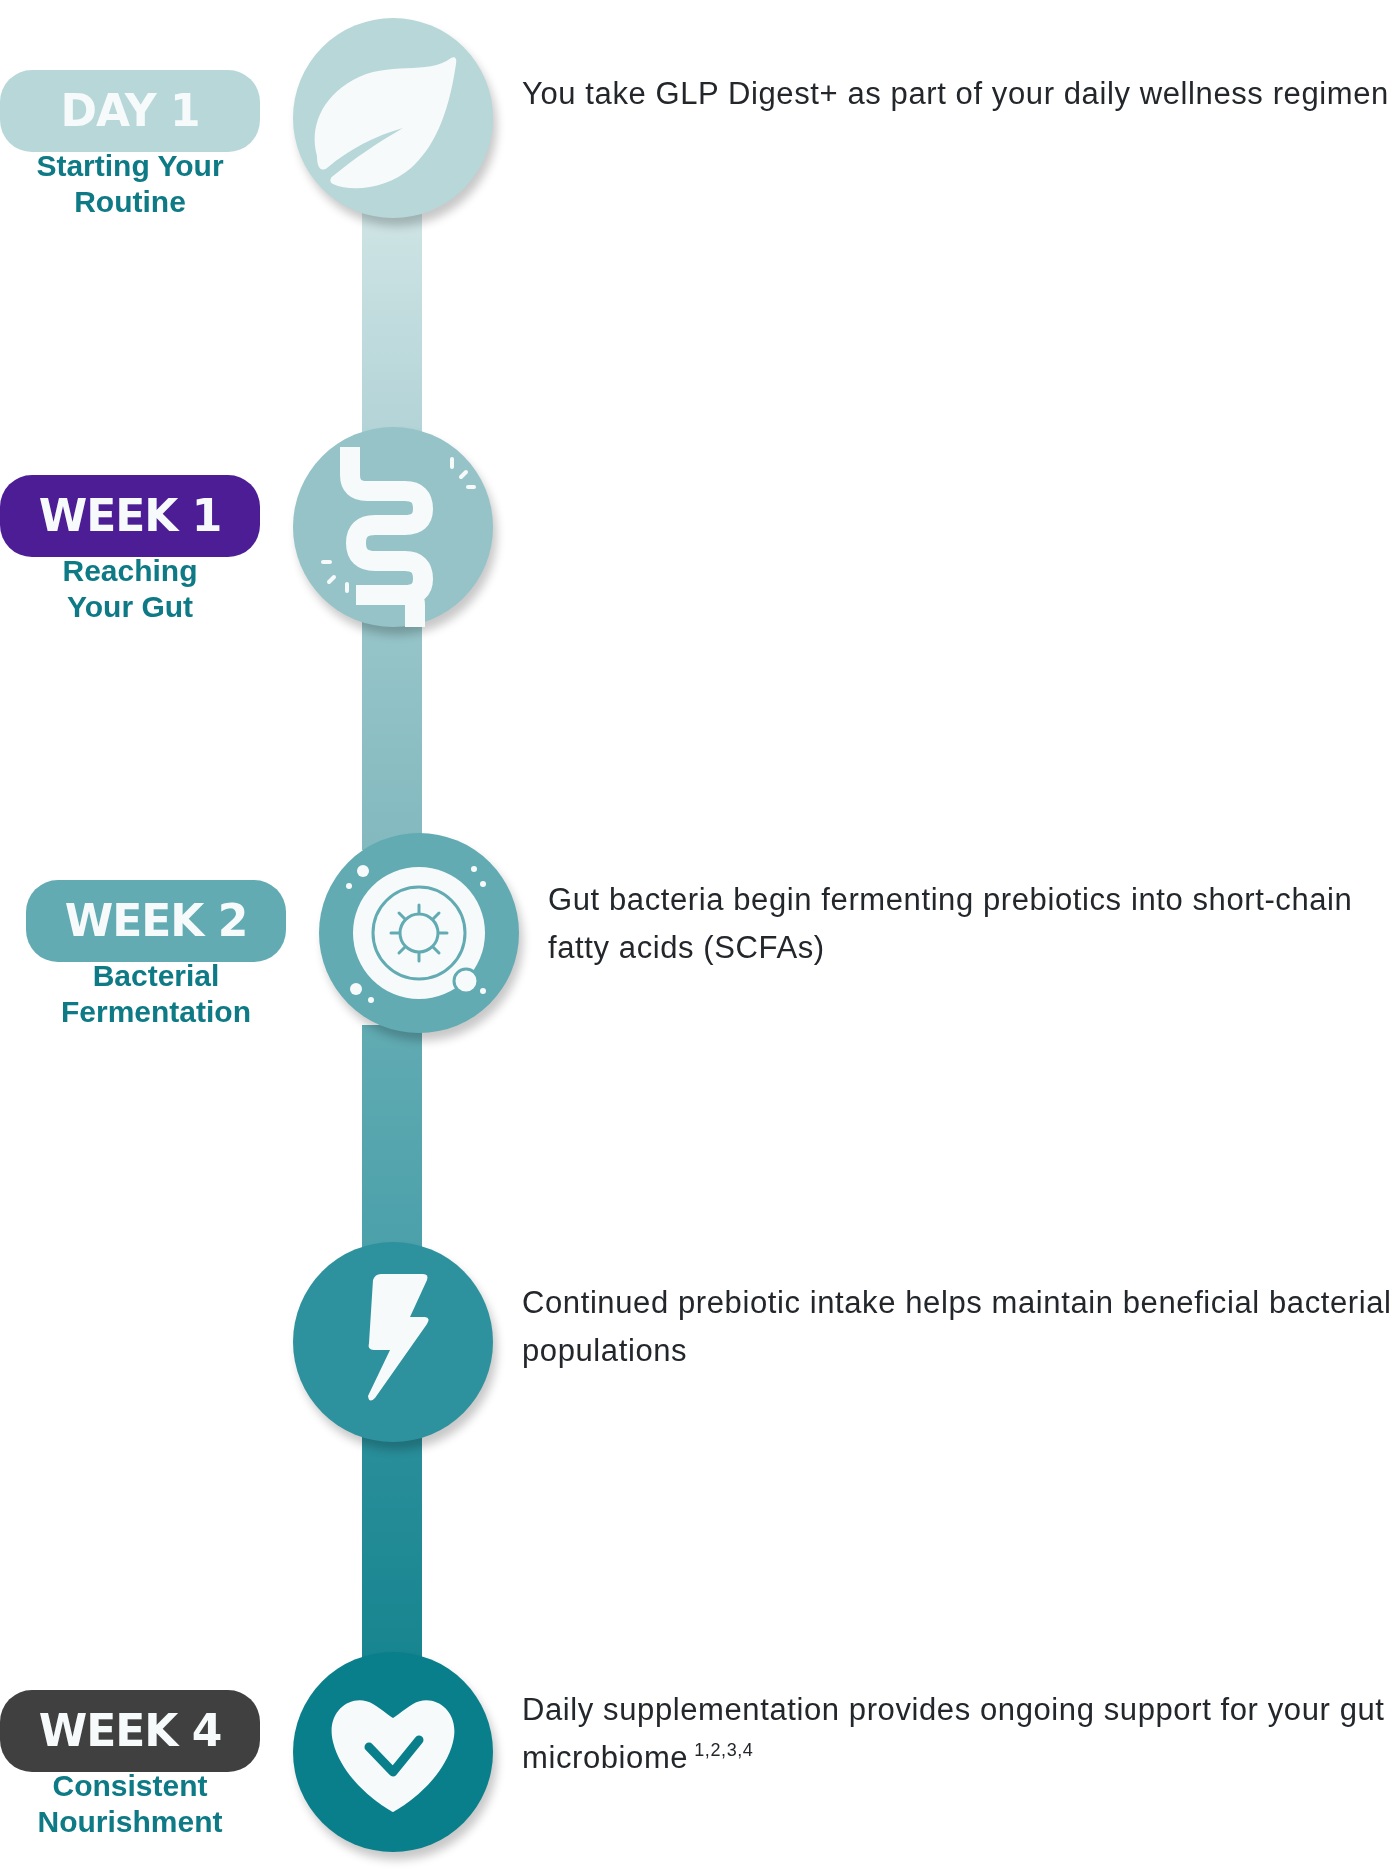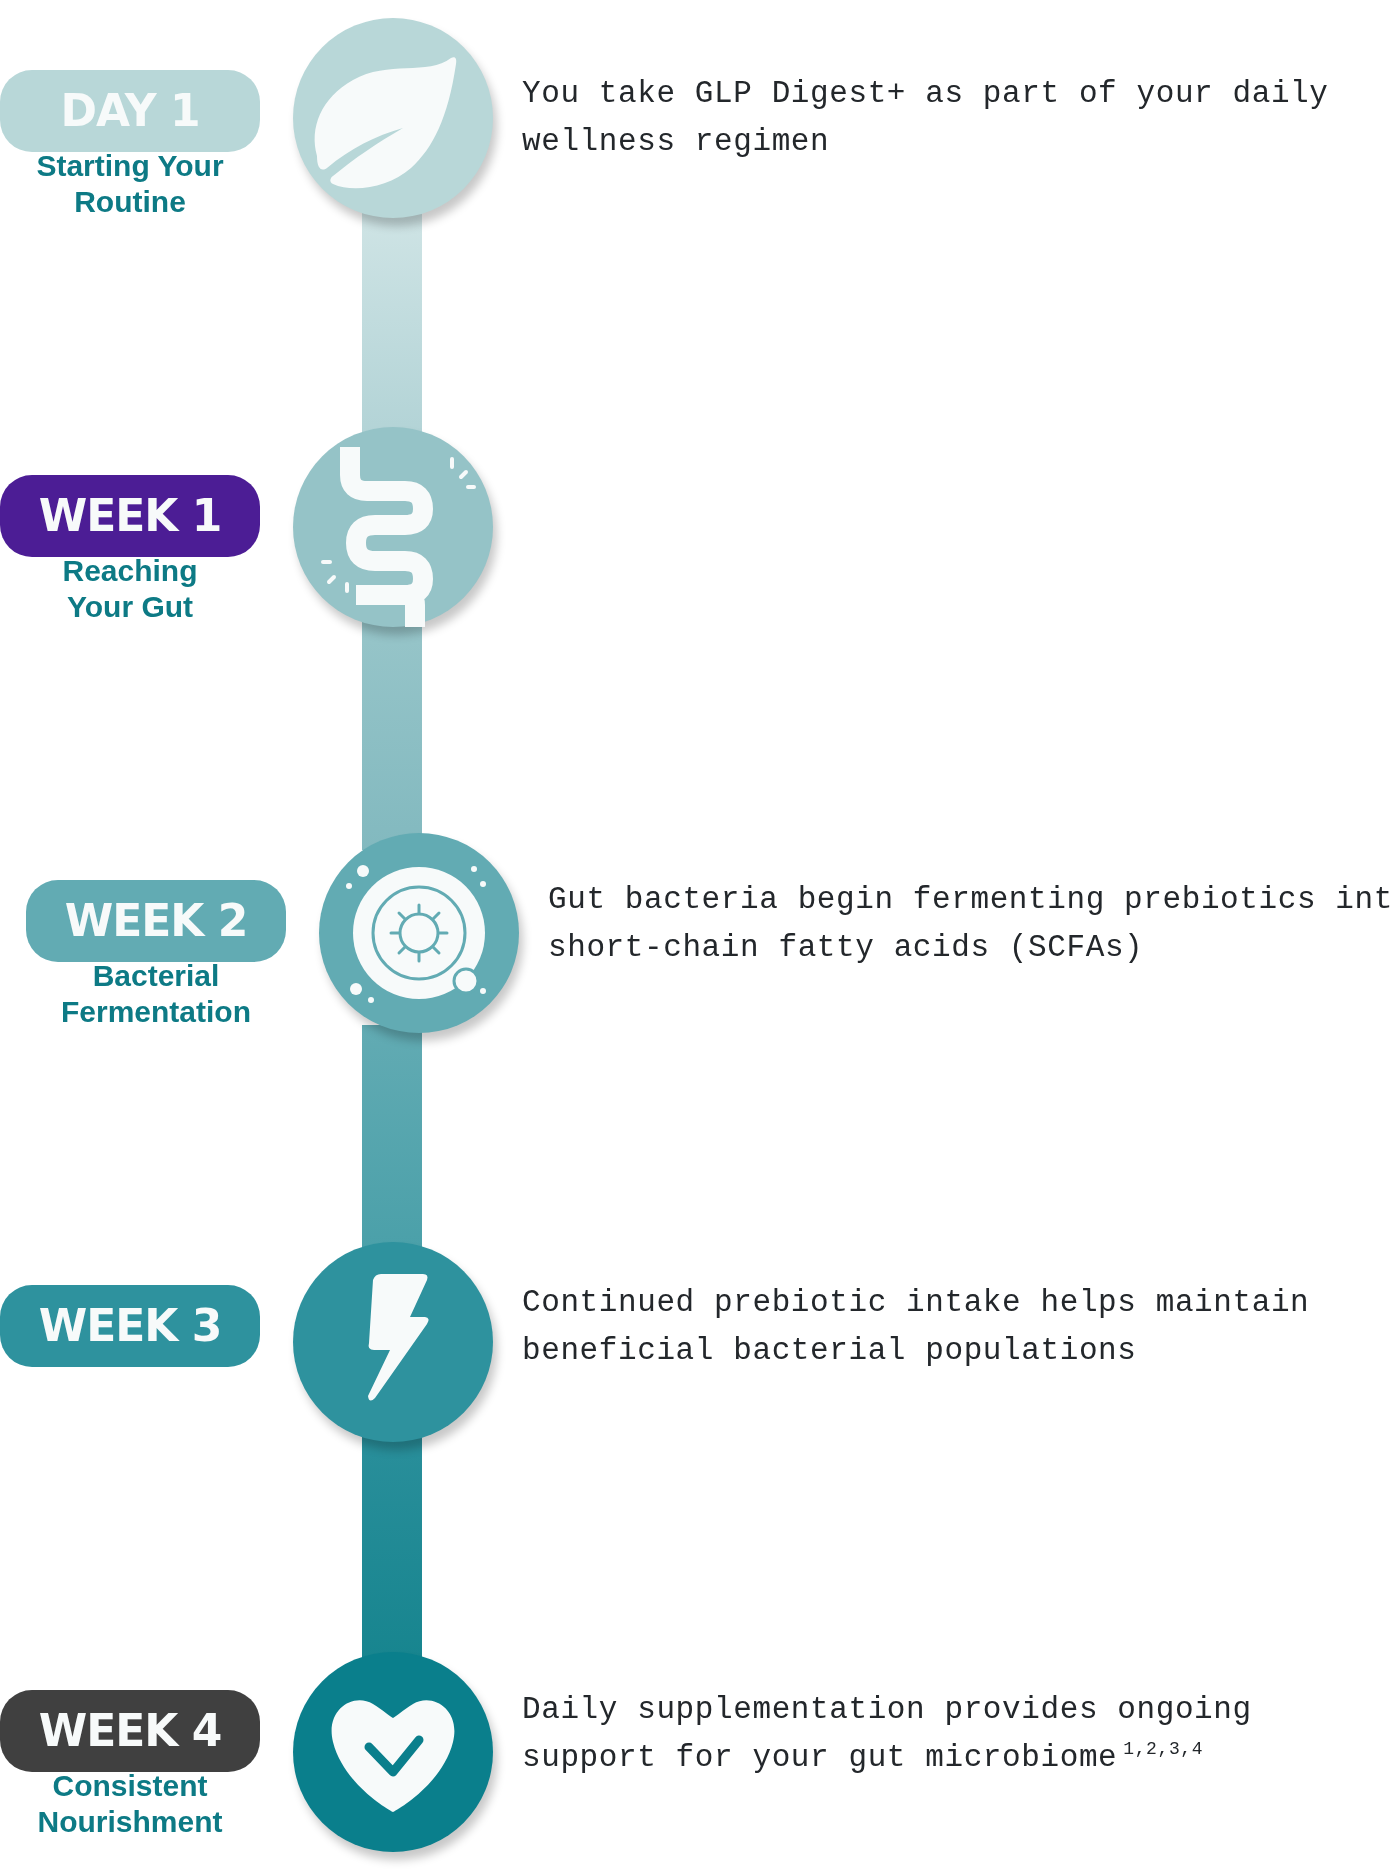--- a/index.html
+++ b/index.html
@@ -17,21 +17,21 @@
     color: #0d7a85; font-family: "Liberation Sans", sans-serif; font-weight: bold; font-size: 30px; line-height: 36px;
   }
   .node {
     position: absolute; left: 293px; width: 200px; height: 200px; border-radius: 50%;
     box-shadow: 4px 8px 10px rgba(0,0,0,0.22);
     display: flex; align-items: center; justify-content: center;
   }
   .node svg { width: 200px; height: 200px; }
   .desc {
     position: absolute; left: 522px; width: 870px; color: #23272b;
-    font-family: Liberation Mono, monospace; font-size: 31px; line-height: 48px; letter-spacing: 0.6px;
+    font-family: Liberation Sans, sans-serif; font-size: 31px; line-height: 48px; letter-spacing: 0.6px;
   }
   .desc sup { font-size: 18px; vertical-align: 12px; line-height: 0; margin-left: 6px; }
 </style>
 </head>
 <body>
 
 <div class="timeline">
 
   <div class="connector" style="top:210px;height:230px;background:linear-gradient(#cfe4e5,#b2d3d6);"></div>
   <div class="connector" style="top:620px;height:230px;background:linear-gradient(#97c5c9,#82b9bf);"></div>
@@ -112,21 +112,20 @@
         <circle cx="52" cy="167" r="3" fill="#f7fafa"></circle>
         <circle cx="164" cy="158" r="3" fill="#f7fafa"></circle>
       </svg>
     </div>
     <div class="desc" style="top:-4px;">
       <span>Gut bacteria begin fermenting prebiotics into short-chain fatty acids (SCFAs)</span>
     </div>
   </div>
 
   <div class="step" style="top:1285px;">
-    <div class="pill" style="background:#2e929e;">WEEK 3</div>
     <div class="node" style="top:-43px;background:#2e929e;">
       <svg viewBox="0 0 200 200">
         <path d="M 80 38 Q 82 32 88 32 L 130 32 Q 136 32 134 38 L 117 75 L 132 75 Q 138 76 134 82 L 82 156 Q 76 162 75 154 L 97 108 L 81 108 Q 74 108 76 101 Z" fill="#f7fafa"></path>
       </svg>
     </div>
     <div class="desc" style="top:-6px;">
       <span>Continued prebiotic intake helps maintain beneficial bacterial populations</span>
     </div>
   </div>
 

